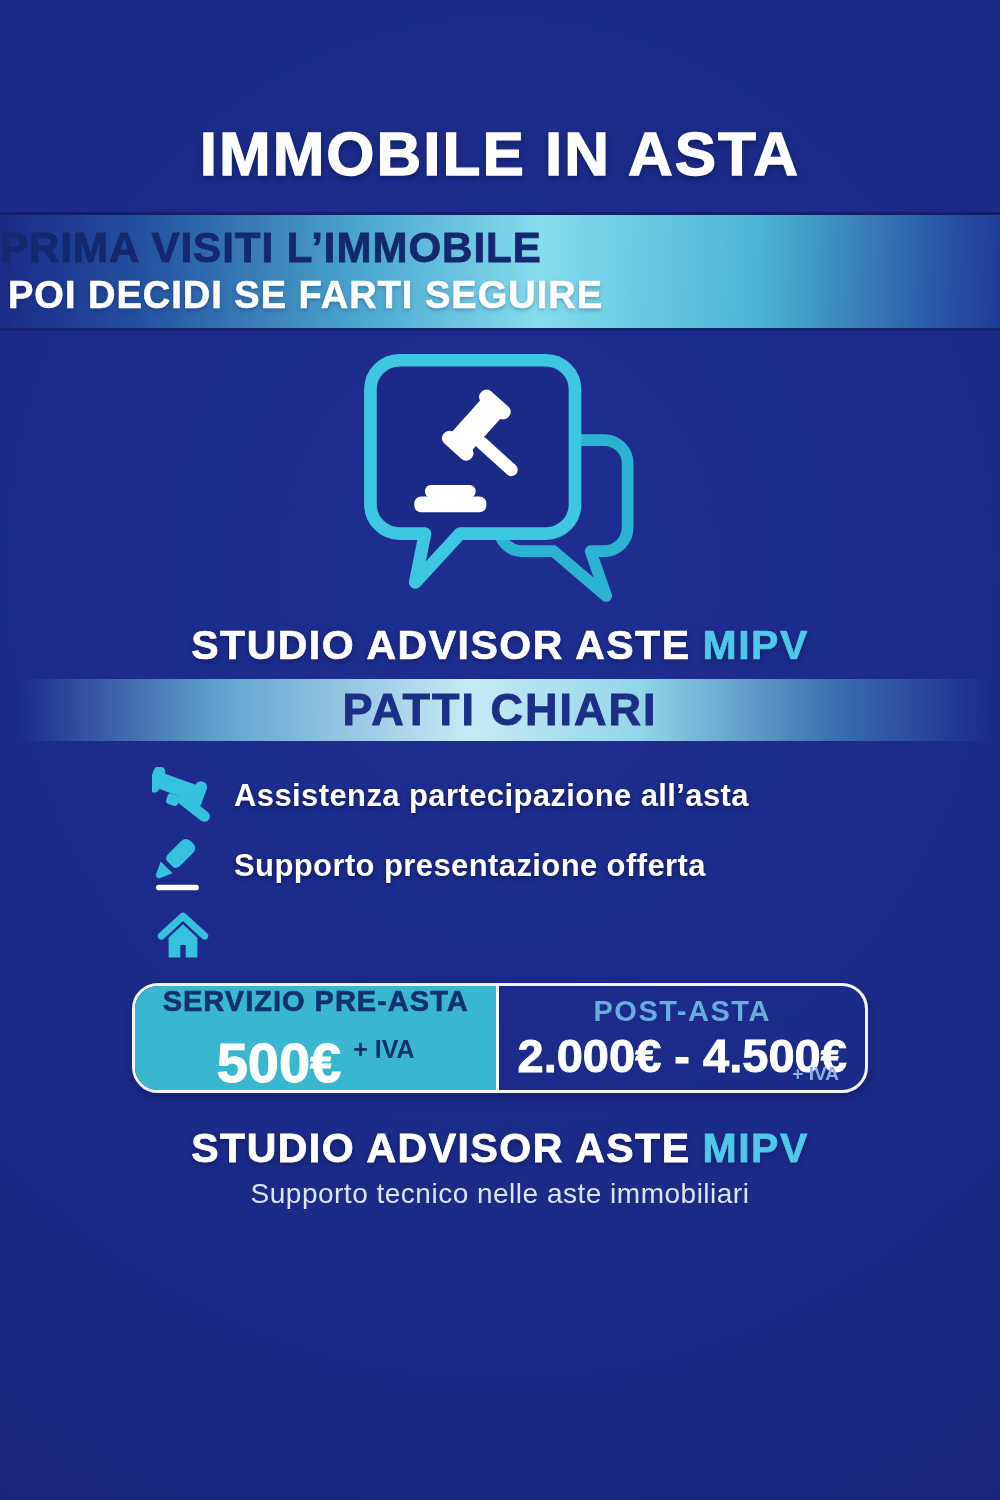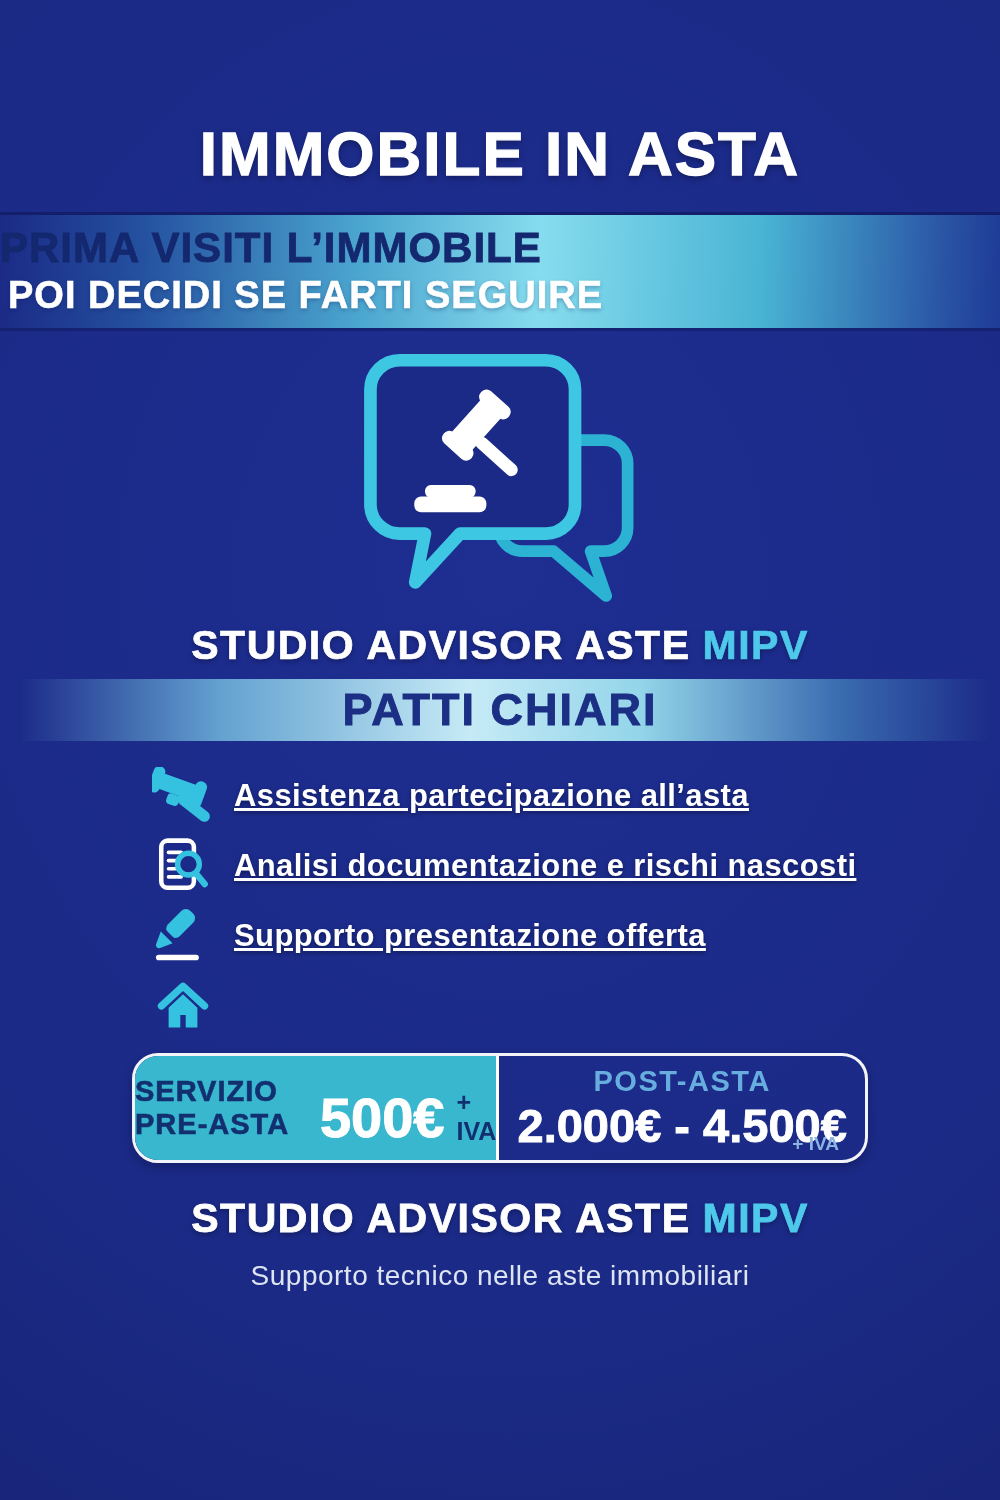--- a/index.html
+++ b/index.html
@@ -71,59 +71,58 @@
   }
   
   .services{margin:20px 0 0;padding:0 60px 0 150px;list-style:none;}
   .service-row{display:flex;align-items:center;height:70px;}
   .service-icon-box{width:66px;height:62px;flex:0 0 66px;display:flex;align-items:center;justify-content:center;}
   .service-label{
     margin-left:18px;
     font-size:31px;font-weight:bold;letter-spacing:.4px;
     color:#ffffff;
     text-shadow:0 2px 4px rgba(8,12,50,.55);
-    text-decoration:underline;
   }
   
   .pricing{
     width:730px;height:104px;
     margin:12px auto 0;
     border:3px solid rgba(255,255,255,.95);
     border-radius:26px;
     display:flex;overflow:hidden;
     box-shadow:0 4px 10px rgba(8,12,50,.35);
   }
   .pre-box{
     width:49.5%;
     background:#38b7cf;
-    display:flex;flex-direction:row;align-items:center;justify-content:center;
+    display:flex;flex-direction:column;align-items:center;justify-content:center;
   }
   .pre-label{font-size:29px;font-weight:bold;letter-spacing:1px;color:#123070;-webkit-text-stroke:.6px #123070;}
-  .pre-price-row{display:flex;align-items:flex-end;gap:12px;margin-top:17px;}
+  .pre-price-row{display:flex;align-items:flex-start;gap:12px;margin-top:17px;}
   .pre-price{font-size:56px;font-weight:bold;color:#ffffff;-webkit-text-stroke:1px #fff;line-height:1;}
   .pre-vat{font-size:25px;font-weight:bold;color:#123070;}
   .post-box{
     flex:1;position:relative;
     border-left:3px solid #ffffff;
     display:flex;flex-direction:column;align-items:center;justify-content:center;
   }
   .post-label{font-size:29px;font-weight:bold;letter-spacing:1.5px;color:#67aede;}
   .post-price{font-size:47px;font-weight:bold;color:#ffffff;-webkit-text-stroke:.9px #fff;line-height:1.1;margin-top:2px;}
   .post-vat{position:absolute;right:26px;bottom:5px;font-size:19px;font-weight:bold;color:#8cb4e2;}
   
   .footer-brand{
     margin-top:32px;
     text-align:center;
     font-size:41px;font-weight:bold;letter-spacing:1.5px;
     text-shadow:0 2px 5px rgba(8,12,50,.5);
   }
   .footer-brand .brand-name{color:#ffffff;-webkit-text-stroke:.8px #fff;}
   .footer-brand .brand-acronym{color:#4ec9ec;-webkit-text-stroke:.8px #4ec9ec;margin-left:12px;}
   .footer-tagline{
-    margin-top:18px;text-align:center;
+    margin-top:6px;text-align:center;
     font-size:28px;font-weight:normal;letter-spacing:.5px;
     color:#dde4f2;
   }
 </style>
 </head>
 <body>
 
 <div class="poster">
 
   <h1 class="page-title">IMMOBILE IN ASTA</h1>
@@ -168,36 +167,20 @@
               <rect x="-26" y="-9" width="52" height="18" rx="8"></rect>
               <rect x="-31" y="-15" width="13" height="30" rx="6"></rect>
               <rect x="18" y="-15" width="13" height="30" rx="6"></rect>
               <rect x="-7" y="9" width="14" height="12" rx="4"></rect>
             </g>
             <rect x="26" y="30" width="42" height="12" rx="6" transform="rotate(38 32 36)"></rect>
           </g>
         </svg>
       </span>
       <span class="service-label">Assistenza partecipazione all’asta</span>
-    </li>
-    <li class="service-row">
-      <span class="service-icon-box">
-        <svg width="58" height="60" viewBox="0 0 64 64" aria-hidden="true">
-          <rect x="8" y="4" width="36" height="52" rx="7" fill="none" stroke="#ffffff" stroke-width="5"></rect>
-          <g stroke="#ffffff" stroke-width="4" stroke-linecap="round">
-            <line x1="16" y1="17" x2="30" y2="17"></line>
-            <line x1="16" y1="26" x2="28" y2="26"></line>
-            <line x1="16" y1="35" x2="28" y2="35"></line>
-            <line x1="16" y1="44" x2="30" y2="44"></line>
-          </g>
-          <circle cx="38" cy="30" r="12" fill="#1b2a86" stroke="#35c1e0" stroke-width="6"></circle>
-          <line x1="47" y1="41" x2="56" y2="52" stroke="#35c1e0" stroke-width="7" stroke-linecap="round"></line>
-        </svg>
-      </span>
-      <span class="service-label">Analisi documentazione e rischi nascosti</span>
     </li>
     <li class="service-row">
       <span class="service-icon-box">
         <svg width="60" height="56" viewBox="0 0 64 60" aria-hidden="true">
           <g transform="translate(40,6) rotate(45)">
             <rect x="-9" y="-2" width="18" height="34" rx="7" fill="#35c1e0"></rect>
             <path d="M-9 36 h18 l-6 13 a3.2 3.2 0 0 1 -6 0 z" fill="#35c1e0"></path>
             <rect x="-9" y="31" width="18" height="4" fill="#1b2a86"></rect>
           </g>
           <rect x="3" y="50" width="46" height="6" rx="3" fill="#ffffff"></rect>

